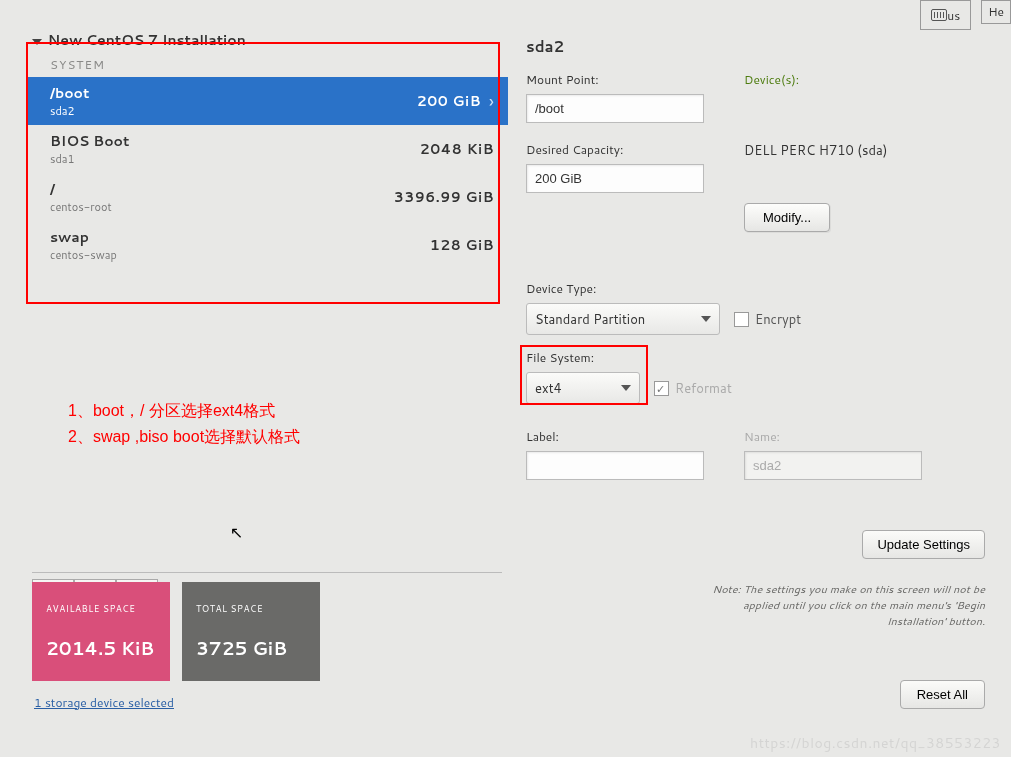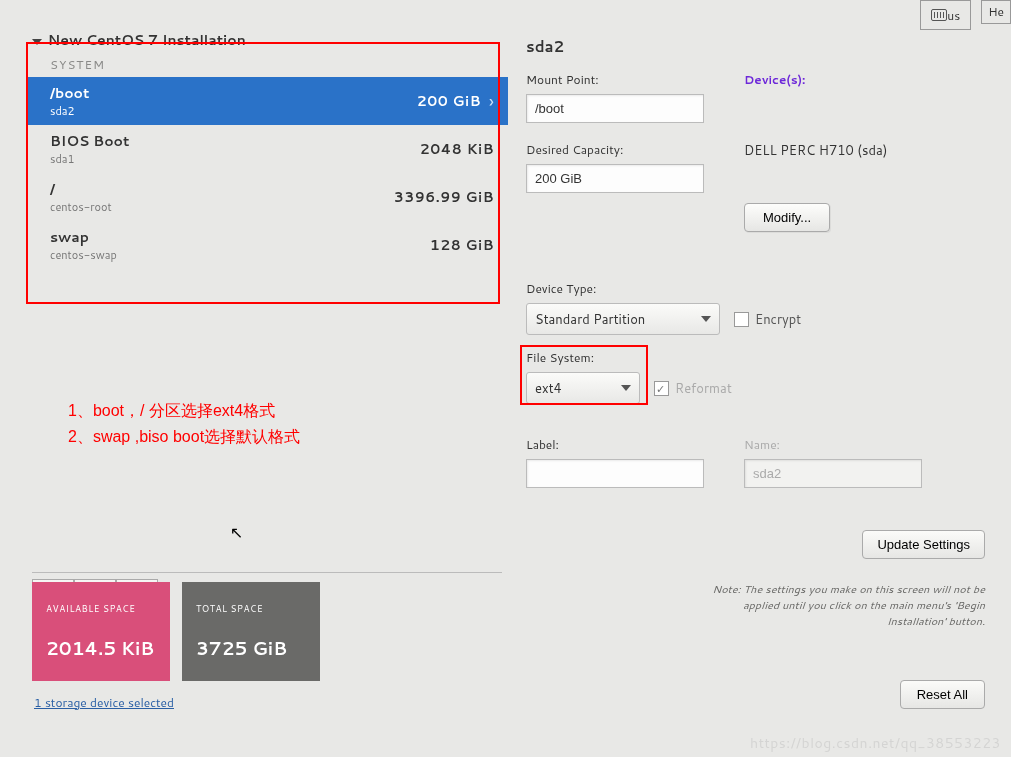--- a/index.html
+++ b/index.html
@@ -35,21 +35,21 @@
 .space.total{background:#6a6a68}
 .storage-link{position:absolute;bottom:18px;left:6px;color:#2a5fa5;font-size:12px;text-decoration:underline}
 
 .right-pane h2{font-size:15px;font-weight:bold;margin:4px 0 14px 0;color:#333}
 .field-row{display:flex;margin-bottom:18px;gap:40px}
 .field{display:flex;flex-direction:column;gap:6px}
 .field label{font-size:12px;font-weight:normal;color:#333}
 .field.grey label,.field.grey input{color:#aaa}
 .field input{border:1px solid #bbb;background:#fdfdfd;padding:6px 8px;font-size:13px;width:160px;color:#333;box-shadow:inset 1px 1px 2px rgba(0,0,0,.08)}
 .field input:disabled{background:#f2f2f0;color:#aaa}
-.dev-label{font-size:12px;font-weight:bold;color:#6d28d9}
+.dev-label{font-size:12px;font-weight:normal;color:#4d7c0f}
 .modify-btn{margin-top:44px;border:1px solid #aaa;background:linear-gradient(#fdfdfb,#e6e6e4);padding:6px 18px;font-size:13px;border-radius:4px;box-shadow:1px 1px 0 rgba(0,0,0,.05)}
 .select{border:1px solid #bbb;background:linear-gradient(#fbfbf9,#e8e8e6);padding:6px 8px;font-size:13px;width:176px;display:flex;justify-content:space-between;align-items:center;border-radius:3px}
 .select .caret{display:inline-block;width:0;height:0;border-left:5px solid transparent;border-right:5px solid transparent;border-top:6px solid #555}
 .checkbox{display:flex;align-items:center;gap:6px;font-size:13px;color:#555}
 .checkbox.grey{color:#aaa}
 .checkbox .box{width:13px;height:13px;border:1px solid #999;background:#fff;display:inline-block}
 .checkbox.checked .box::after{content:"✓";font-size:11px;color:#777;position:relative;top:-3px;left:1px}
 .fs-redbox{position:absolute;border:2px solid red;pointer-events:none}
 .update-btn{position:absolute;right:12px;bottom:170px;border:1px solid #aaa;background:linear-gradient(#fbfbf9,#e6e6e4);padding:6px 14px;font-size:13px;border-radius:4px}
 .note{position:absolute;right:12px;bottom:100px;width:280px;font-size:11px;font-style:italic;color:#6a6a68;text-align:right;line-height:16px}
@@ -167,21 +167,21 @@
             <span>Standard Partition</span>
             <span class="caret"></span>
           </div>
           <div class="checkbox">
             <span class="box"></span>
             <span>Encrypt</span>
           </div>
         </div>
       </div>
 
-      <div class="field" style="margin-bottom:32px;position:relative">
+      <div class="field" style="margin-bottom:24px;position:relative">
         <label>File System:</label>
         <div style="display:flex;align-items:center;gap:14px">
           <div class="select" style="width:96px">
             <span>ext4</span>
             <span class="caret"></span>
           </div>
           <div class="checkbox grey checked">
             <span class="box"></span>
             <span>Reformat</span>
           </div>

